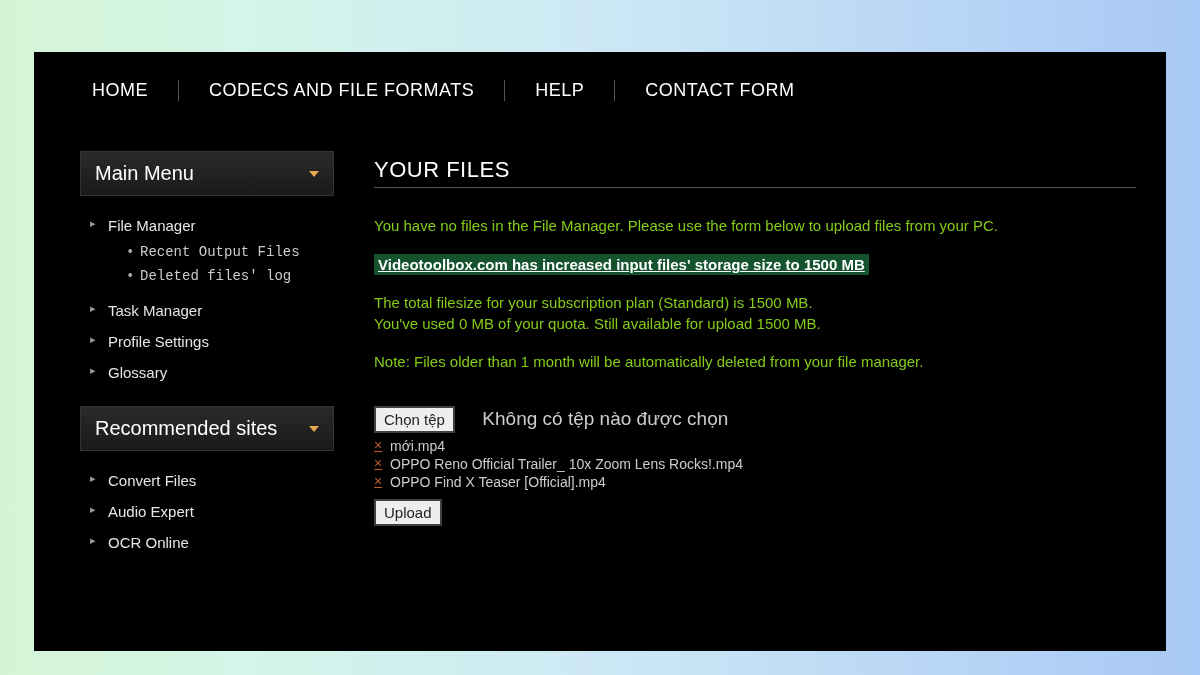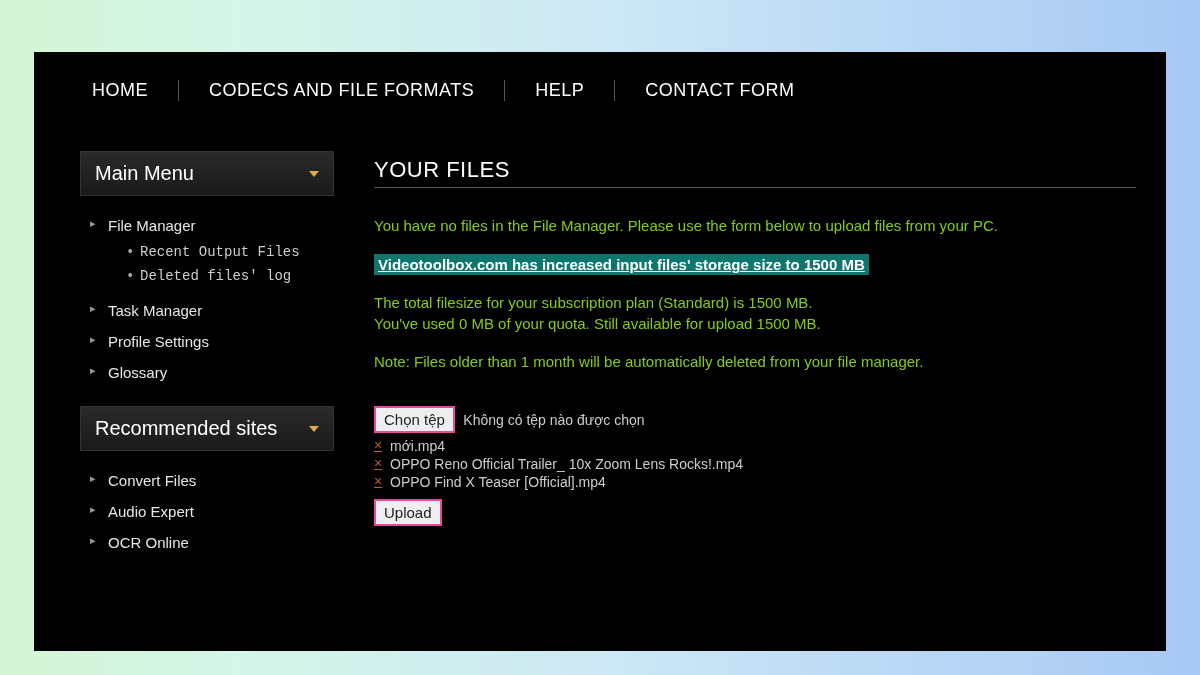--- a/index.html
+++ b/index.html
@@ -83,40 +83,40 @@
     color: #fff;
     font-size: 22px;
     font-weight: 400;
     letter-spacing: 0.5px;
     padding-bottom: 4px;
     border-bottom: 1px solid #555;
     margin-bottom: 28px;
   }
   .p { color: #84cc16; font-size: 15px; margin-bottom: 18px; line-height: 1.35; }
   .announce {
-    background: #0f766e;
+    background: #14532d;
     color: #fff;
     font-weight: bold;
     text-decoration: underline;
     padding: 2px 4px;
     display: inline-block;
     font-size: 15px;
     margin-bottom: 18px;
   }
   .btn-group { margin-top: 34px; }
   .file-btn, .upload-btn {
     background: #eee;
     color: #222;
-    border: 2px solid #ec4899;
+    border: 2px solid #404040;
     padding: 3px 8px;
     font-size: 15px;
     display: inline-block;
     cursor: pointer;
   }
-  .file-status { color: #ccc; font-size: 14px; margin-left: 4px; }
+  .file-status { color: #ccc; font-size: 19px; margin-left: 23px; }
   .recent { list-style: none; padding: 4px 0 8px 0; }
   .recent li { color: #ccc; font-size: 14px; padding: 1px 0 1px 16px; position: relative; }
   .recent li::before {
     content: "×";
     position: absolute;
     left: 0;
     top: 0;
     color: #c05a2a;
     text-decoration: underline;
     font-size: 14px;

